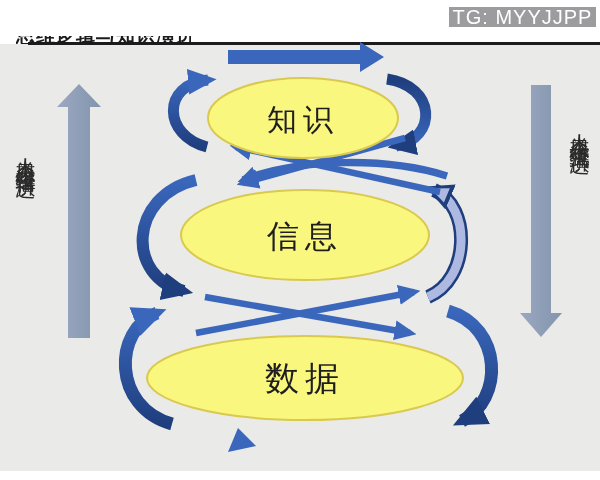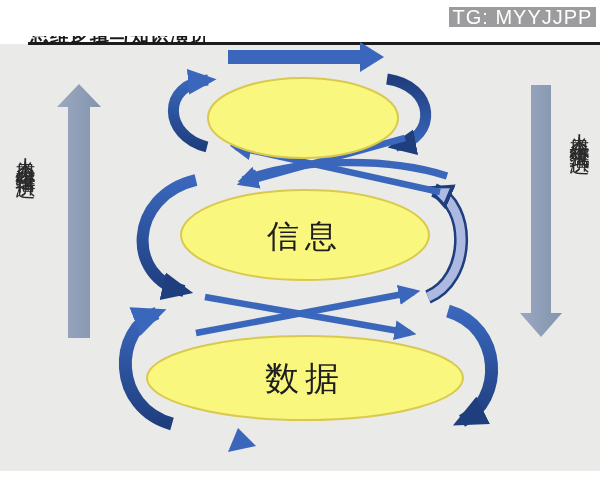--- a/index.html
+++ b/index.html
@@ -29,21 +29,21 @@
   }
   .bottom-strip{
     position:absolute;left:0;top:471px;width:600px;height:9px;
     background:var(--top-strip);
   }
   .divider{
     position:absolute;left:28px;top:42px;width:572px;height:3px;
     background:var(--divider-line);
   }
   .clipped-text{
-    position:absolute;left:30px;top:36px;width:175px;height:8px;
+    position:absolute;left:16px;top:36px;width:175px;height:8px;
     overflow:hidden;
   }
   .clipped-text .inner{
     display:block;margin-top:-13px;font-size:19px;font-weight:600;
     letter-spacing:1px;color:#1a1a1a;white-space:nowrap;
   }
   .tg-badge{
     position:absolute;left:449px;top:7px;width:147px;height:20px;
     background:var(--badge-bg);color:var(--badge-text);
     display:flex;align-items:center;justify-content:center;
@@ -160,20 +160,21 @@
     <path d="M196,333 L414,292" class="stroke-blue" stroke-width="6.5" marker-end="url(#mBlue)"></path>
     <path d="M205,297 L410,333" class="stroke-blue" stroke-width="6.5" marker-end="url(#mBlue)"></path>
 
     <ellipse class="node-ellipse" cx="303" cy="118" rx="95" ry="40"></ellipse>
     <ellipse class="node-ellipse" cx="305" cy="235" rx="124" ry="45"></ellipse>
     <ellipse class="node-ellipse" cx="305" cy="378" rx="158" ry="42"></ellipse>
 
     <polygon class="fill-blue" points="238,428 256,446 228,452"></polygon>
   </svg>
 
+  <div class="node-label knowledge">知识</div>
   <div class="node-label information">信息</div>
   <div class="node-label data">数据</div>
 
   <div class="side-text left">人类思维逻辑演进</div>
   <div class="side-text right">人类思维范式演进</div>
 
 
 </div>
 
 </body></html>

